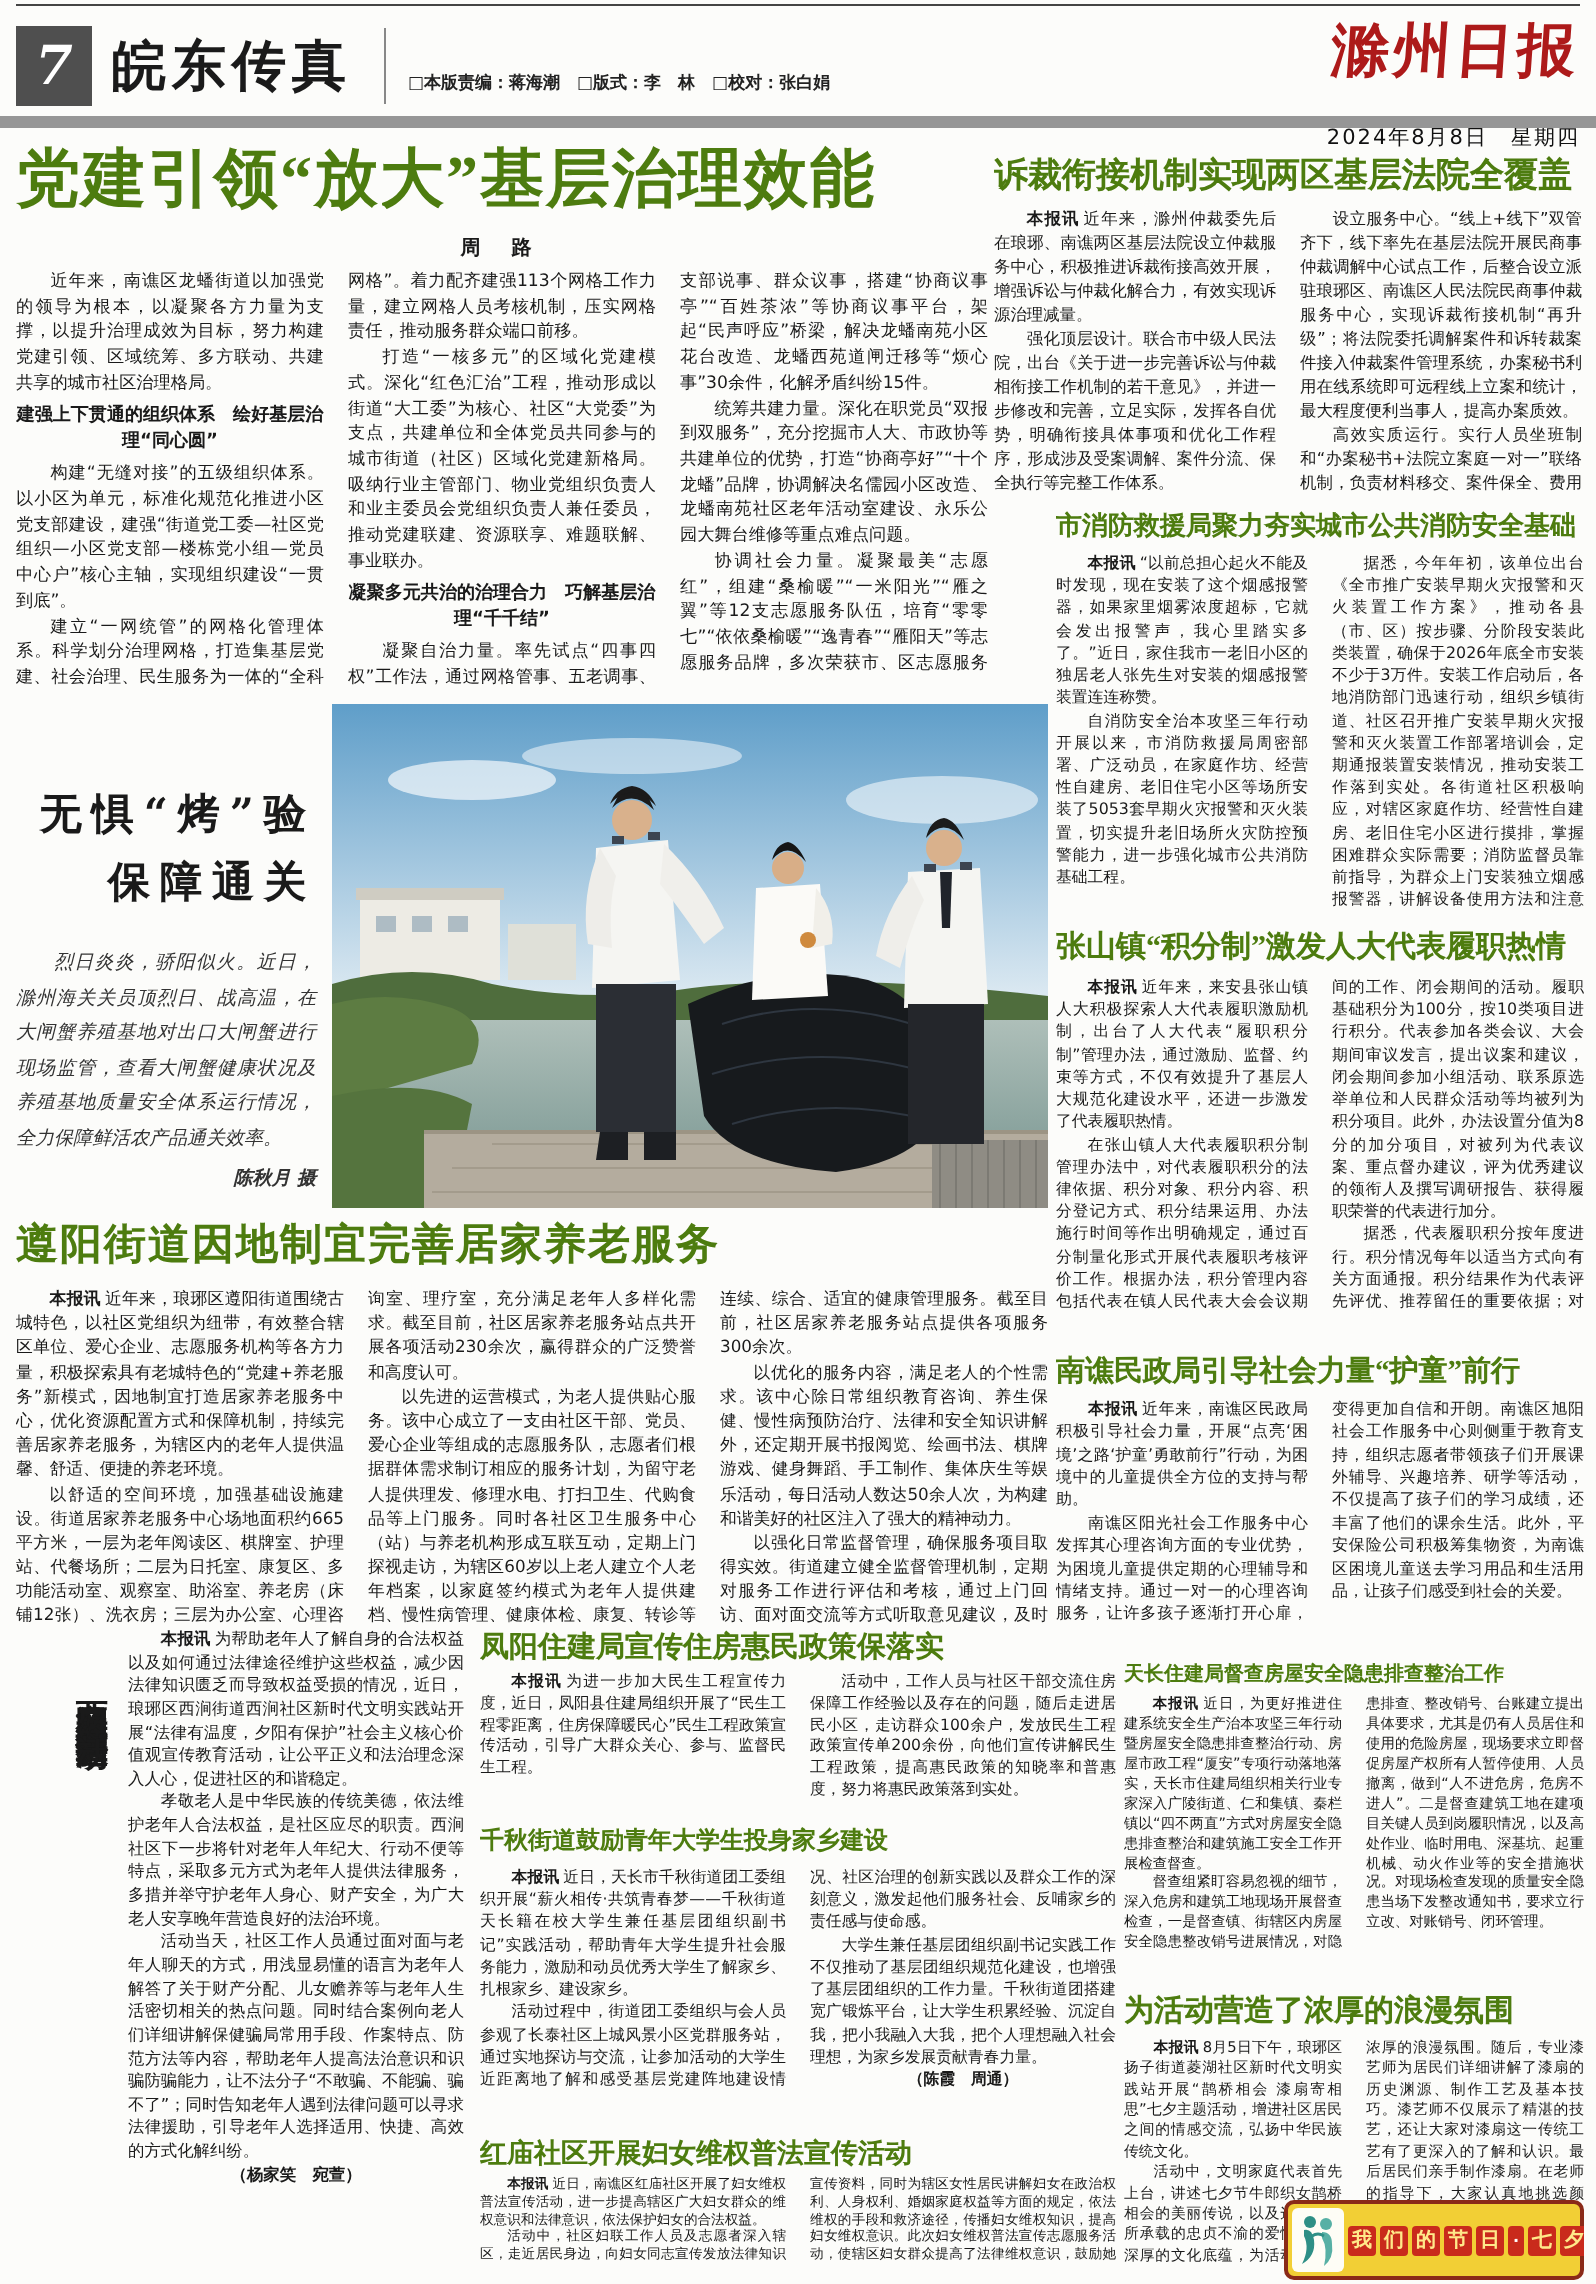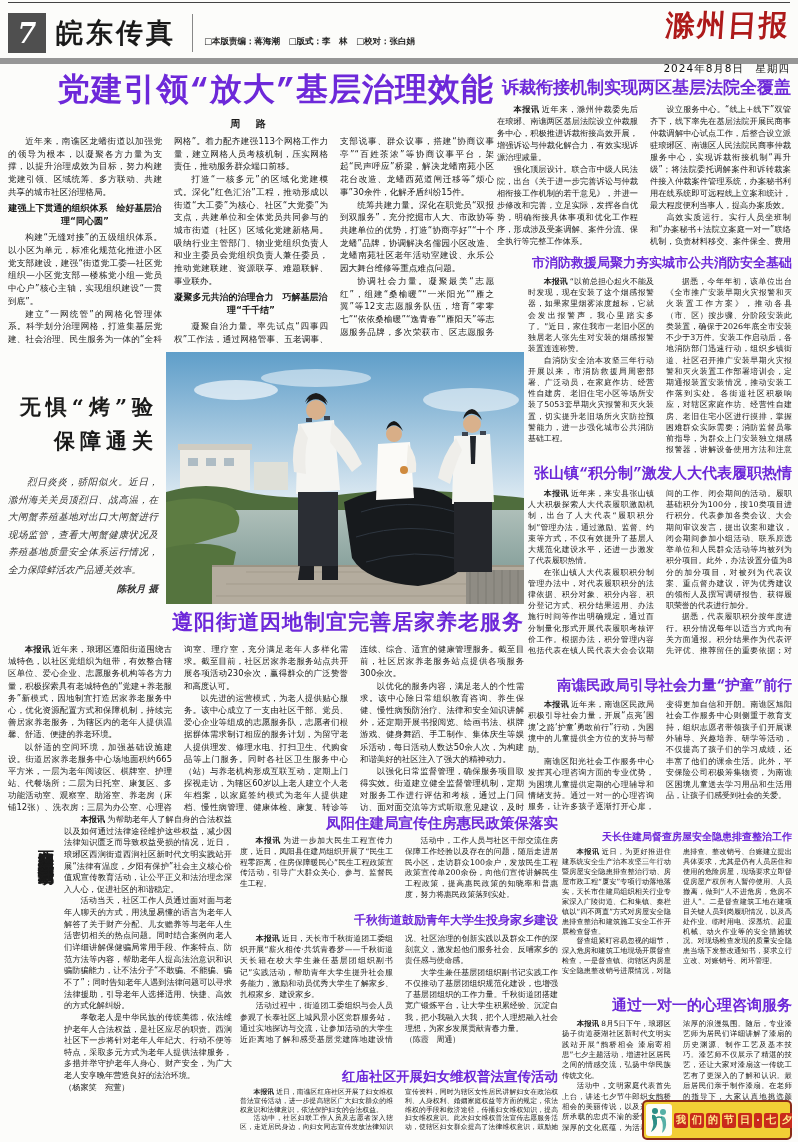--- a/index.html
+++ b/index.html
@@ -15,28 +15,28 @@
            font-size:27px;letter-spacing:3px}
   .vdiv{position:absolute;left:192px;top:14px;width:1px;height:38px;background:#888}
   .credits{position:absolute;left:204px;top:36px;font-size:8.5px;font-weight:bold;color:#222}
   .masthead{position:absolute;right:8px;top:6px;text-align:right}
   .masthead .brand{font-family:"DejaVu Serif",serif;font-weight:900;font-size:29px;color:#ad1a1a;
                    letter-spacing:2px;transform:skewX(-4deg)}
   .masthead .date{font-size:10.5px;letter-spacing:1px;margin-top:16px;color:#111}
   .graybar{position:absolute;left:0;top:58px;width:798px;height:6px;background:#969696}
   
   .art{position:absolute;overflow:hidden}
-  .hl{font-family:Liberation Mono, monospace;font-weight:900;text-align:right;color:#6d28d9}
+  .hl{font-family:Liberation Serif, serif;font-weight:900;text-align:left;color:#4d7c0f}
   .author{text-align:center;font-size:10px;font-weight:bold;letter-spacing:6px;margin:5px 0 4px}
   .cols2{column-count:2;column-gap:12px;text-align:justify;overflow:hidden}
   .cols3{column-count:3;column-gap:12px;text-align:justify;overflow:hidden}
   .bp{text-indent:2em}
   .lede{font-weight:bold;margin-right:2px}
   .subhead{font-weight:bold;text-align:center;text-indent:0;margin:3px 0;font-size:1.05em}
-  .sig{text-align:left;font-weight:normal}
+  .sig{text-align:center;font-weight:bold}
   
   .pf-left{position:absolute;left:0;top:0;width:150px;height:252px}
   .pf-title{font-family:"DejaVu Serif",serif;font-weight:900;font-size:21px;letter-spacing:5px;
             text-align:right;line-height:1.6;margin-top:38px}
   .pf-cap{font-family:"DejaVu Serif",serif;font-style:italic;font-size:9.5px;line-height:1.85;
           text-align:justify;margin-top:16px;color:#333;text-indent:2em}
   .pf-credit{font-family:"DejaVu Serif",serif;font-style:italic;font-size:9.5px;text-align:right;
              font-weight:bold;margin-top:4px;color:#333}
   .pf-photo{position:absolute;left:158px;top:0;width:358px;height:252px;overflow:hidden}
   
@@ -210,22 +210,22 @@
       <p class="bp"><span class="lede">本报讯</span><span>近年来，南谯区民政局积极引导社会力量，开展“点亮‘困境’之路‘护童’勇敢前行”行动，为困境中的儿童提供全方位的支持与帮助。</span></p>
       <p class="bp">南谯区阳光社会工作服务中心发挥其心理咨询方面的专业优势，为困境儿童提供定期的心理辅导和情绪支持。通过一对一的心理咨询服务，让许多孩子逐渐打开心扉，变得更加自信和开朗。南谯区旭阳社会工作服务中心则侧重于教育支持，组织志愿者带领孩子们开展课外辅导、兴趣培养、研学等活动，不仅提高了孩子们的学习成绩，还丰富了他们的课余生活。此外，平安保险公司积极筹集物资，为南谯区困境儿童送去学习用品和生活用品，让孩子们感受到社会的关爱。</p>
 
     </div>
   </div>
 
   <div class="art" style="left:8px;top:812px;width:224px;height:330px">
     <div class="vtitle">西涧社区开展老年人权益保护主题宣教活动</div>
     <div class="xtext">
       <p class="bp"><span class="lede">本报讯</span><span>为帮助老年人了解自身的合法权益以及如何通过法律途径维护这些权益，减少因法律知识匮乏而导致权益受损的情况，近日，琅琊区西涧街道西涧社区新时代文明实践站开展“法律有温度，夕阳有保护”社会主义核心价值观宣传教育活动，让公平正义和法治理念深入人心，促进社区的和谐稳定。</span></p>
+      <p class="bp">孝敬老人是中华民族的传统美德，依法维护老年人合法权益，是社区应尽的职责。西涧社区下一步将针对老年人年纪大、行动不便等特点，采取多元方式为老年人提供法律服务，多措并举守护老年人身心、财产安全，为广大老人安享晚年营造良好的法治环境。</p>
       <p class="bp">活动当天，社区工作人员通过面对面与老年人聊天的方式，用浅显易懂的语言为老年人解答了关于财产分配、儿女赡养等与老年人生活密切相关的热点问题。同时结合案例向老人们详细讲解保健骗局常用手段、作案特点、防范方法等内容，帮助老年人提高法治意识和识骗防骗能力，让不法分子“不敢骗、不能骗、骗不了”；同时告知老年人遇到法律问题可以寻求法律援助，引导老年人选择适用、快捷、高效的方式化解纠纷。</p>
-      <p class="bp">孝敬老人是中华民族的传统美德，依法维护老年人合法权益，是社区应尽的职责。西涧社区下一步将针对老年人年纪大、行动不便等特点，采取多元方式为老年人提供法律服务，多措并举守护老年人身心、财产安全，为广大老人安享晚年营造良好的法治环境。</p>
       <p class="sig">（杨家笑　宛萱）</p>
     </div>
   </div>
 
   <div class="art" style="left:240px;top:814px;width:318px;height:94px">
     <div class="hl" style="font-size:14.5px">凤阳住建局宣传住房惠民政策保落实</div>
     <div class="cols2" style="height:70px;font-size:7.8px;line-height:1.38;margin-top:3px">
       <p class="bp"><span class="lede">本报讯</span><span>为进一步加大民生工程宣传力度，近日，凤阳县住建局组织开展了“民生工程零距离，住房保障暖民心”民生工程政策宣传活动，引导广大群众关心、参与、监督民生工程。</span></p>
       <p class="bp">活动中，工作人员与社区干部交流住房保障工作经验以及存在的问题，随后走进居民小区，走访群众100余户，发放民生工程政策宣传单200余份，向他们宣传讲解民生工程政策，提高惠民政策的知晓率和普惠度，努力将惠民政策落到实处。</p>
 
@@ -254,21 +254,21 @@
   <div class="art" style="left:562px;top:830px;width:230px;height:160px">
     <div class="hl" style="font-size:10px">天长住建局督查房屋安全隐患排查整治工作</div>
     <div class="cols2" style="height:138px;font-size:7.2px;line-height:1.38;margin-top:3px">
       <p class="bp"><span class="lede">本报讯</span><span>近日，为更好推进住建系统安全生产治本攻坚三年行动暨房屋安全隐患排查整治行动、房屋市政工程“厦安”专项行动落地落实，天长市住建局组织相关行业专家深入广陵街道、仁和集镇、秦栏镇以“四不两直”方式对房屋安全隐患排查整治和建筑施工安全工作开展检查督查。</span></p>
       <p class="bp">督查组紧盯容易忽视的细节，深入危房和建筑工地现场开展督查检查，一是督查镇、街辖区内房屋安全隐患整改销号进展情况，对隐患排查、整改销号、台账建立提出具体要求，尤其是仍有人员居住和使用的危险房屋，现场要求立即督促房屋产权所有人暂停使用、人员撤离，做到“人不进危房，危房不进人”。二是督查建筑工地在建项目关键人员到岗履职情况，以及高处作业、临时用电、深基坑、起重机械、动火作业等的安全措施状况。对现场检查发现的质量安全隐患当场下发整改通知书，要求立行立改、对账销号、闭环管理。</p>
 
     </div>
   </div>
 
   <div class="art" style="left:562px;top:996px;width:230px;height:146px">
-    <div class="hl" style="font-size:15px">通过一对一的心理咨询服务</div>
+    <div class="hl" style="font-size:15px">为活动营造了浓厚的浪漫氛围</div>
     <div class="cols2" style="height:118px;font-size:7.4px;line-height:1.4;margin-top:4px">
       <p class="bp"><span class="lede">本报讯</span><span>8月5日下午，琅琊区扬子街道菱湖社区新时代文明实践站开展“鹊桥相会 漆扇寄相思”七夕主题活动，增进社区居民之间的情感交流，弘扬中华民族传统文化。</span></p>
       <p class="bp">活动中，文明家庭代表首先上台，讲述七夕节牛郎织女鹊桥相会的美丽传说，以及这一节日所承载的忠贞不渝的爱情观念和深厚的文化底蕴，为活动营造了浓厚的浪漫氛围。随后，专业漆艺师为居民们详细讲解了漆扇的历史渊源、制作工艺及基本技巧。漆艺师不仅展示了精湛的技艺，还让大家对漆扇这一传统工艺有了更深入的了解和认识。最后居民们亲手制作漆扇。在老师的指导下，大家认真地挑选颜料，并发挥自己的创意，制作出一把把精美的漆扇。整个过程中，居民们相互学习、帮助，现场充满了欢声笑语。</p>
 
     </div>
     <div class="banner">
       <div class="figpanel">
         <svg width="22" height="28" viewBox="0 0 22 28">
           <circle cx="7" cy="5" r="3" fill="#2e8f86"></circle>
           <path d="M4,9 Q8,8 9,14 Q10,22 3,26 Q7,18 4,12 Z" fill="#2e8f86"></path>

